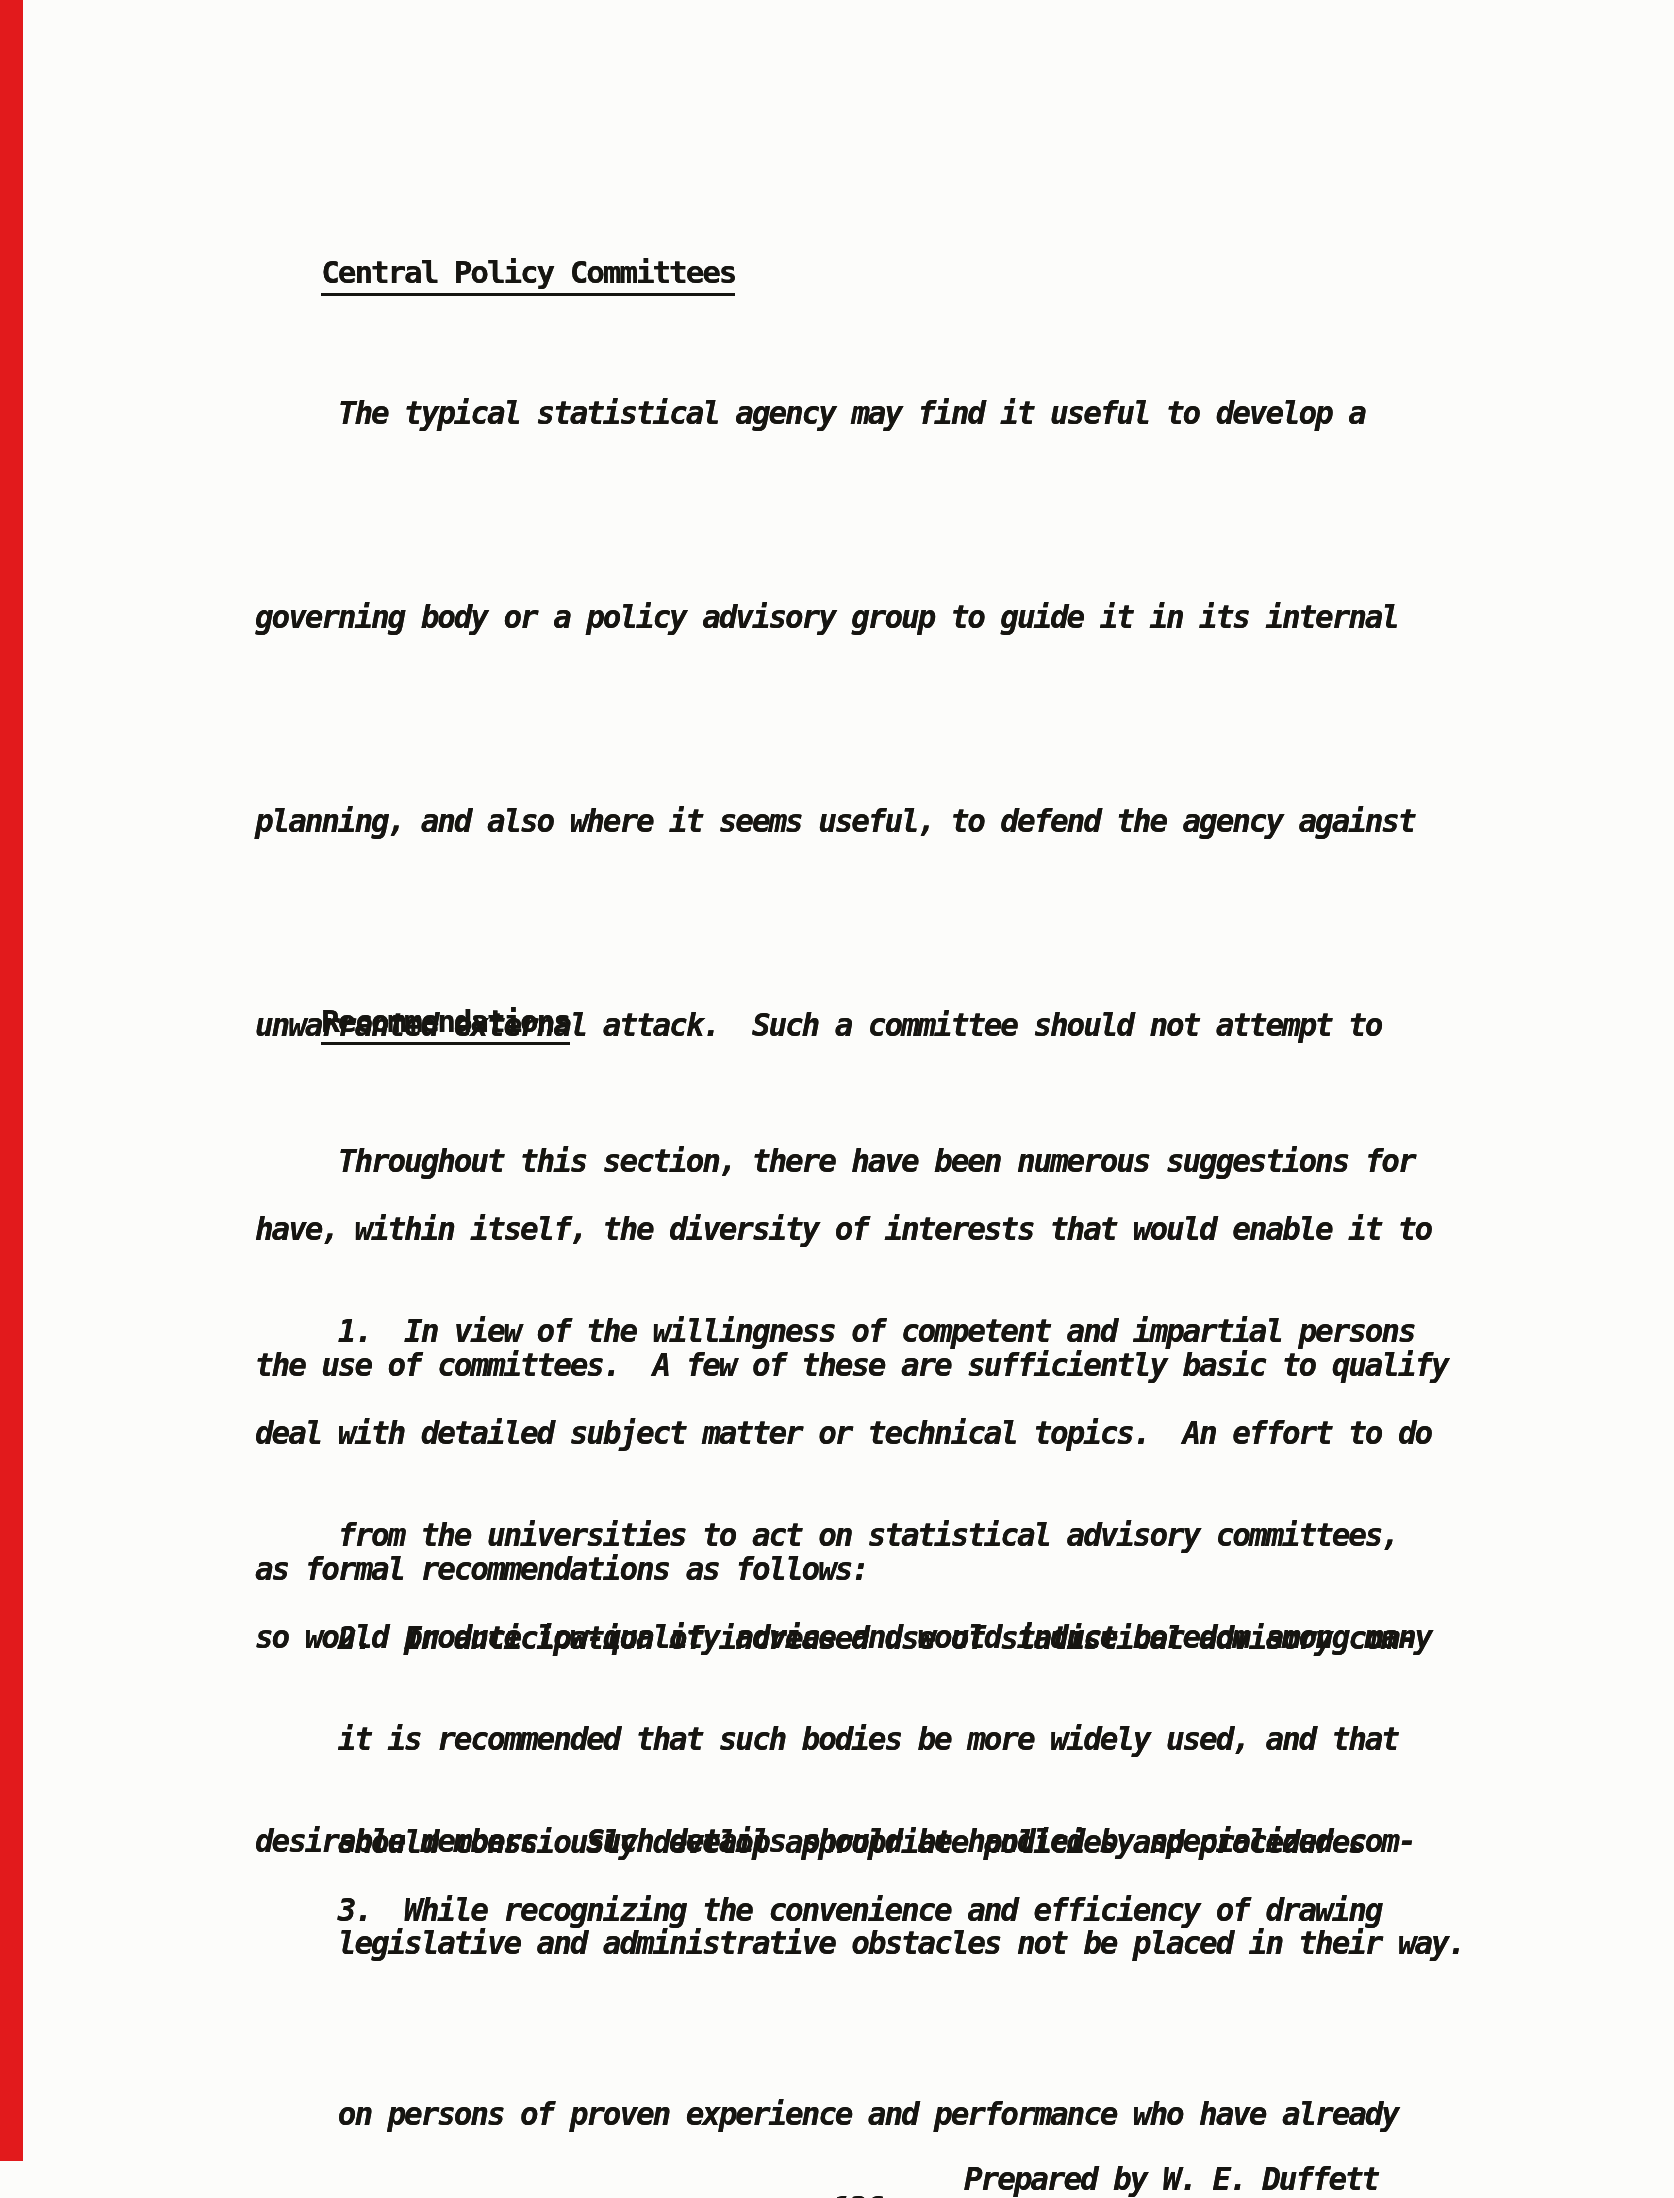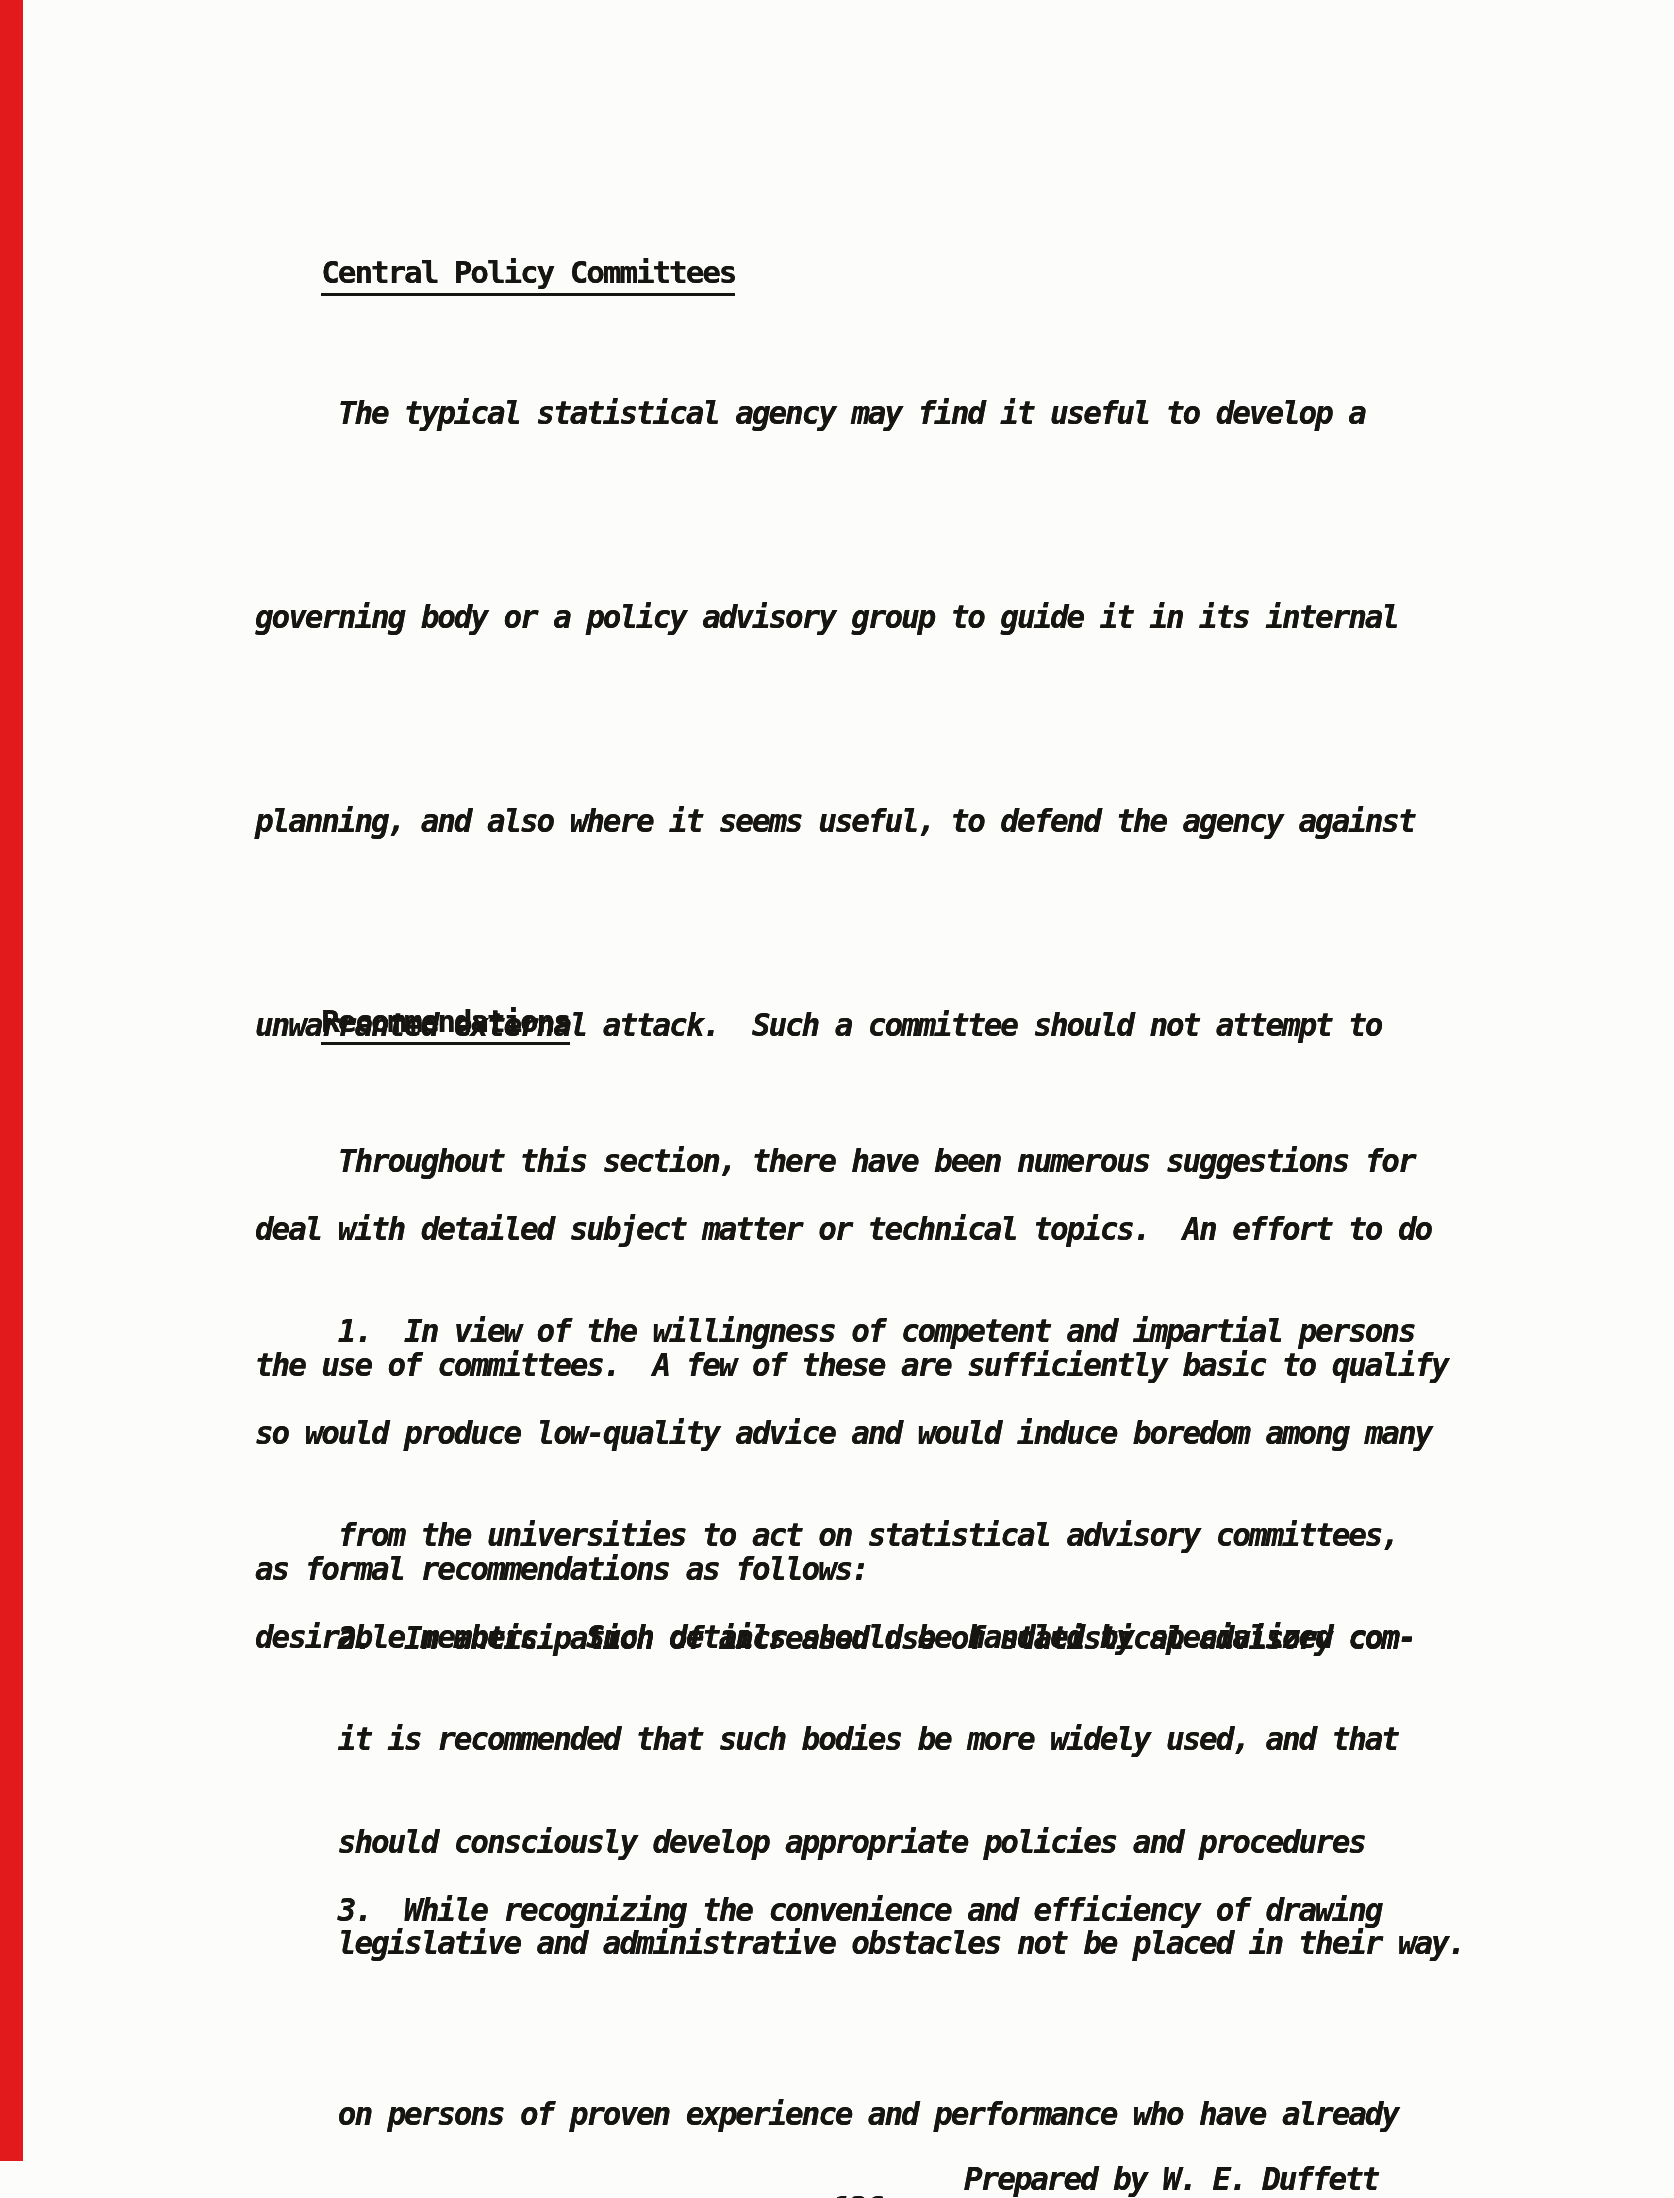--- a/index.html
+++ b/index.html
@@ -42,20 +42,21 @@
 
   <div class="block" style="top:170px">
     <span class="underline">Central Policy Committees</span>
   </div>
 
   <div class="block" style="top:243px">
     <div class="line">     The typical statistical agency may find it useful to develop a</div>
     <div class="line">governing body or a policy advisory group to guide it in its internal</div>
     <div class="line">planning, and also where it seems useful, to defend the agency against</div>
     <div class="line">unwarranted external attack.  Such a committee should not attempt to</div>
+    <div class="line">have, within itself, the diversity of interests that would enable it to</div>
     <div class="line">deal with detailed subject matter or technical topics.  An effort to do</div>
     <div class="line">so would produce low-quality advice and would induce boredom among many</div>
     <div class="line">desirable members.  Such details should be handled by specialized com-</div>
     
   </div>
 
   <div class="block" style="top:919px">
     <span class="underline">Recommendations</span>
   </div>
 

